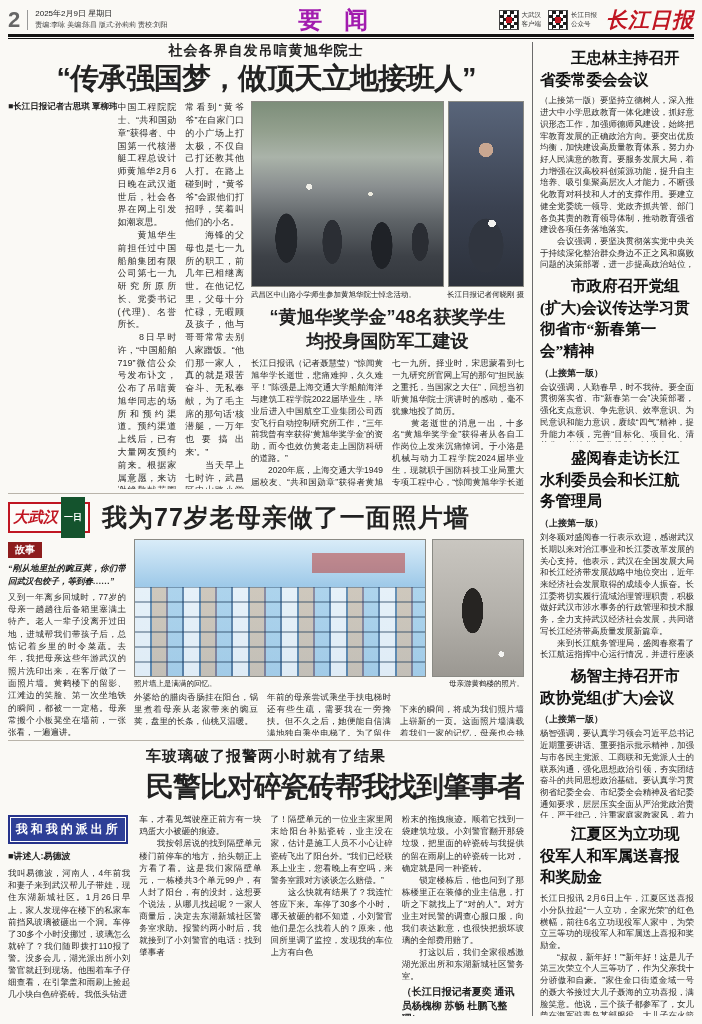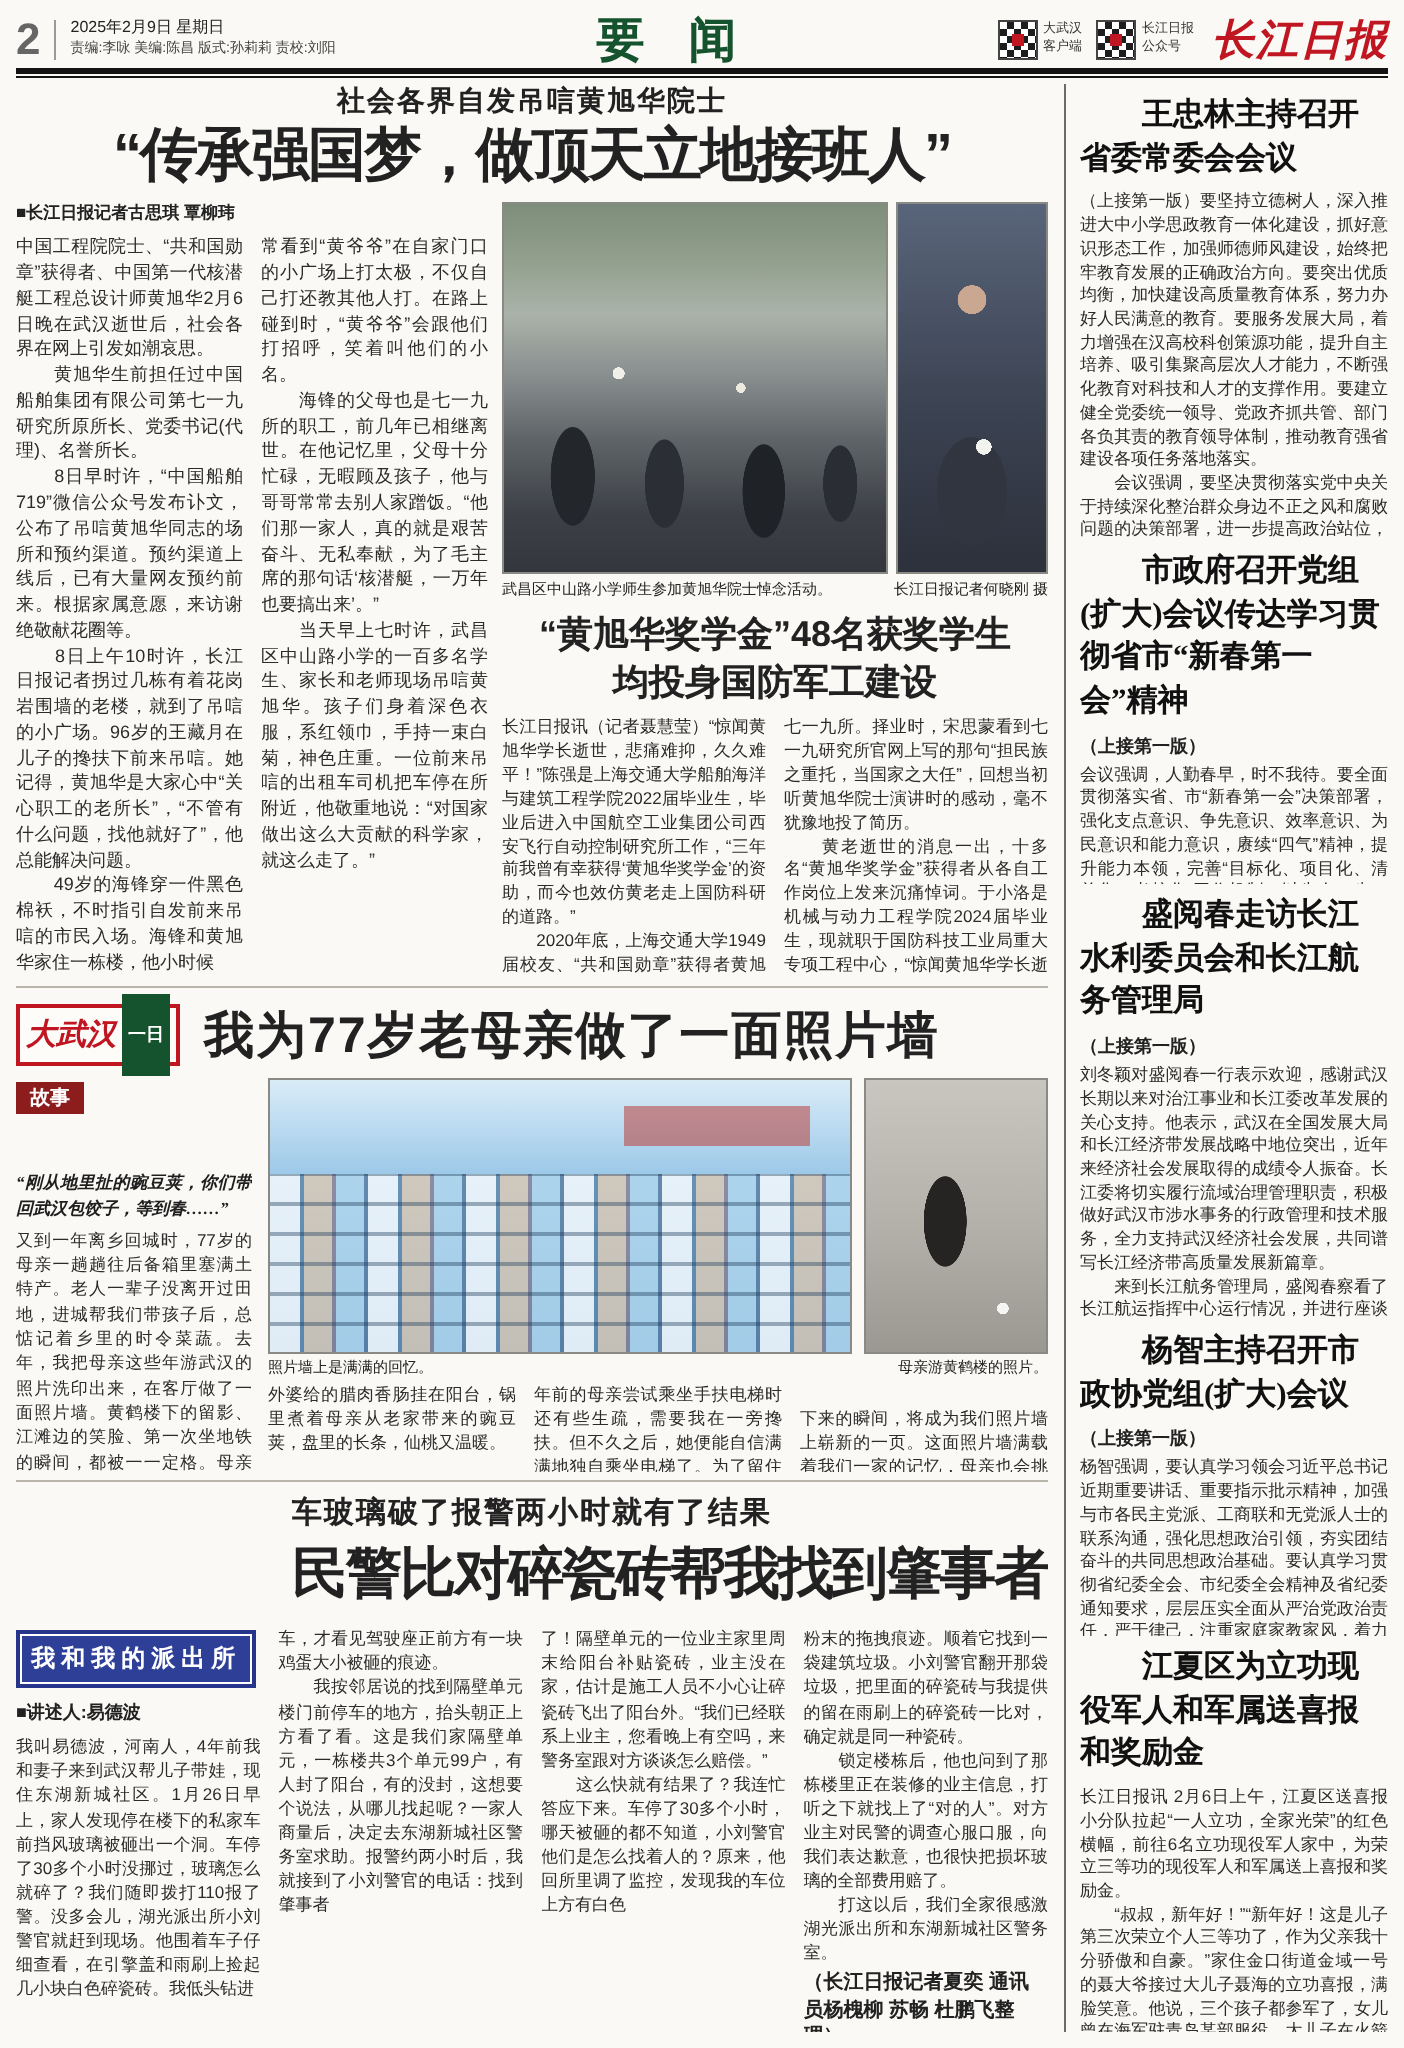--- a/index.html
+++ b/index.html
@@ -6,42 +6,42 @@
   body { background:#888; font-family:"Liberation Sans","DejaVu Sans",sans-serif; }
   .page { width:702px; height:1024px; position:relative; background:#faf9f5; color:#222; overflow:hidden; margin:0 auto; }
 
   
   .masthead-bar { position:absolute; top:0; left:0; right:0; height:34px; display:flex; align-items:center; padding:5px 8px 0 8px; }
   .pageno { font-size:22px; font-weight:bold; color:#666; padding-right:7px; line-height:1; }
   .vdiv { width:1px; height:20px; background:#999; margin-right:7px; }
   .date-block { line-height:1.5; }
   .date { font-size:8px; color:#222; }
   .staff { font-size:7px; color:#444; }
-  .section-title { flex:1; text-align:center; color:#14532d; font-size:24px; font-weight:900;
+  .section-title { flex:1; text-align:center; color:#a21caf; font-size:24px; font-weight:900;
     font-family:"Liberation Serif","DejaVu Serif",serif; letter-spacing:22px; text-indent:22px; }
   .qr-group { display:flex; align-items:center; gap:3px; }
   .qr { width:20px; height:20px; background:repeating-conic-gradient(#1d1d1d 0% 25%, #fff 0% 50%) 0 0/7px 7px; position:relative; border:1px solid #444; }
   .qr::after { content:""; position:absolute; inset:6px; background:#c01622; }
   .qr-label { display:flex; flex-direction:column; font-size:6.5px; line-height:1.35; color:#333; margin-right:4px; }
   .brand { font-family:"Liberation Serif","DejaVu Serif",serif; color:#c01622; font-weight:900; font-style:italic; font-size:21px; letter-spacing:1px; margin-left:2px; }
   .toprule { position:absolute; top:34px; left:8px; right:8px; border-top:3px solid #141414; }
   .toprule::after { content:""; display:block; margin-top:1px; border-top:1px solid #141414; }
 
   
   .content { position:absolute; top:42px; left:8px; right:8px; bottom:8px; display:flex; gap:8px; }
   .left-region { width:516px; display:flex; flex-direction:column; }
   .right-col { flex:1; border-left:1px solid #6b6b6b; padding-left:7px; overflow:hidden; display:flex; flex-direction:column; }
 
   .col, .rbody, .story-quote, .story-text { white-space:pre-line; text-align:justify; }
 
   
   .kicker { text-align:center; font-size:14px; font-weight:600; letter-spacing:1px; }
   .headline { text-align:center; font-size:29px; font-weight:900; letter-spacing:-1px; margin:2px 0 6px 0; line-height:1.15; }
   .ma-body { display:flex; gap:7px; height:388px; overflow:hidden; }
-  .ma-left { width:236px; display:flex; flex-direction:column; }
+  .ma-left { width:236px; display:flex; flex-direction:row; }
   .byline { font-size:8.5px; font-weight:bold; margin-bottom:4px; }
   .cols2 { display:flex; gap:9px; flex:1; overflow:hidden; }
   .cols2 .col { flex:1; font-size:9px; line-height:1.42; color:#2b2b2b; overflow:hidden; }
   .ma-right { flex:1; display:flex; flex-direction:column; overflow:hidden; }
   .photo-row { display:flex; gap:4px; height:186px; }
   .photo { position:relative; overflow:hidden; border:1px solid #8a8a84; }
   .photo-mourning { flex:1;
     background:
       radial-gradient(circle 5px at 30% 46%, #f0efe8 60%, transparent 61%),
       radial-gradient(circle 4px at 62% 50%, #eceade 60%, transparent 61%),
@@ -66,21 +66,21 @@
   
   .daily { height:238px; display:flex; flex-direction:column; }
   .daily-head { display:flex; align-items:center; gap:12px; height:38px; margin-bottom:3px; }
   .daily-logo { width:82px; height:31px; border:2px solid #c01622; display:flex; align-items:center; justify-content:center; gap:3px; background:#fdfcf9; flex:none; }
   .dl-script { font-family:"Liberation Serif","DejaVu Serif",serif; font-style:italic; font-weight:900; color:#c01622; font-size:15px; }
   .dl-box { background:#14532d; color:#fff; font-size:9px; font-weight:bold; padding:14px 3px; }
   .daily-headline { font-size:25px; font-weight:900; letter-spacing:1px; }
   .daily-body { flex:1; display:flex; gap:8px; overflow:hidden; }
   .story-col { width:118px; overflow:hidden; }
   .story-tag { display:inline-block; background:#8d1d1d; color:#fff; font-size:10px; font-weight:bold; padding:1px 7px; margin-bottom:4px; }
-  .story-quote { font-family:"Liberation Serif","DejaVu Serif",serif; font-style:italic; font-weight:bold; font-size:8.5px; line-height:1.5; color:#1e1e1e;margin-top:24px; }
+  .story-quote { font-family:"Liberation Serif","DejaVu Serif",serif; font-style:italic; font-weight:bold; font-size:8.5px; line-height:1.5; color:#1e1e1e; }
   .story-text { font-size:8.5px; line-height:1.45; color:#2b2b2b; margin-top:3px; }
   .daily-right { flex:1; display:flex; flex-direction:column; overflow:hidden; }
   .dphoto-row { display:flex; gap:6px; height:138px; }
   .photo-wall { flex:1; background:linear-gradient(180deg,#d9ecf8,#9cc8e8 35%,#7fb2da); }
   .photo-wall::before { content:""; position:absolute; top:9%; right:7%; width:32%; height:15%; background:rgba(186,64,58,.55); }
   .photo-wall::after { content:""; position:absolute; left:0; right:0; bottom:0; height:66%;
     background:
       repeating-linear-gradient(0deg, transparent 0 13px, rgba(30,60,90,.4) 13px 15px),
       repeating-linear-gradient(90deg, rgba(255,255,255,.75) 0 15px, rgba(60,100,140,.55) 15px 17px, rgba(240,200,160,.6) 17px 31px, rgba(120,70,80,.45) 31px 33px, rgba(185,220,240,.6) 33px 47px, rgba(45,75,115,.5) 47px 49px); }
   .photo-mother { width:92px;

